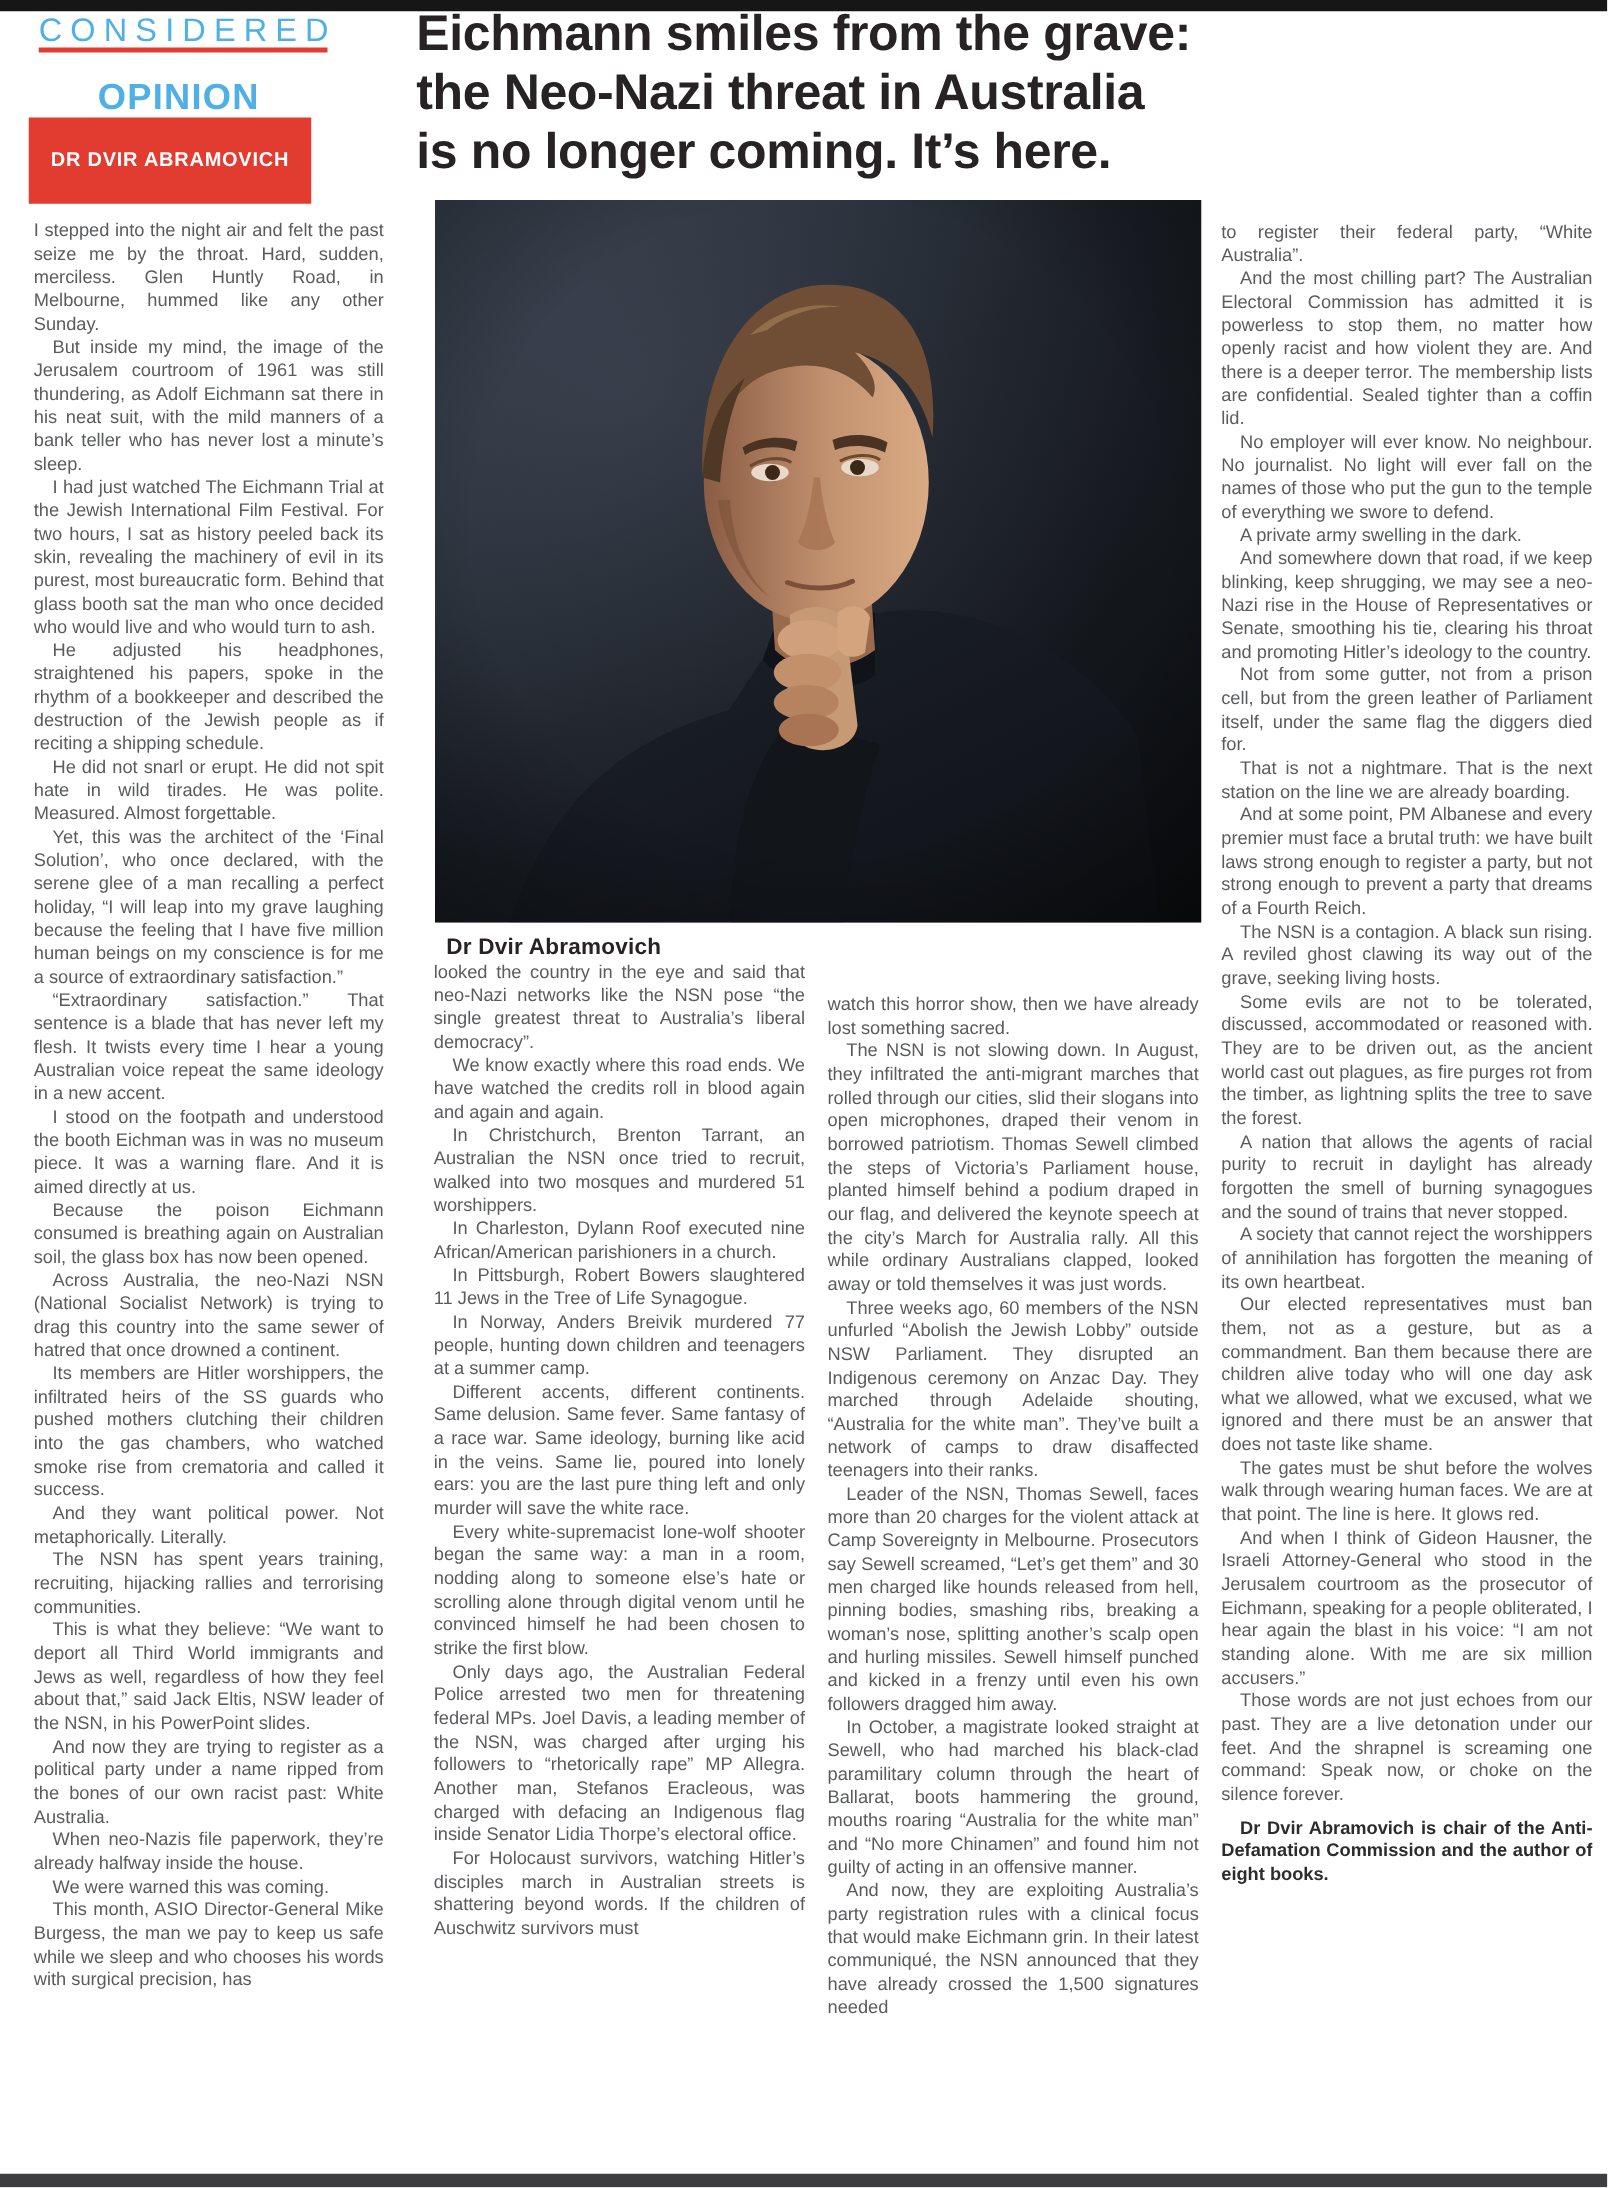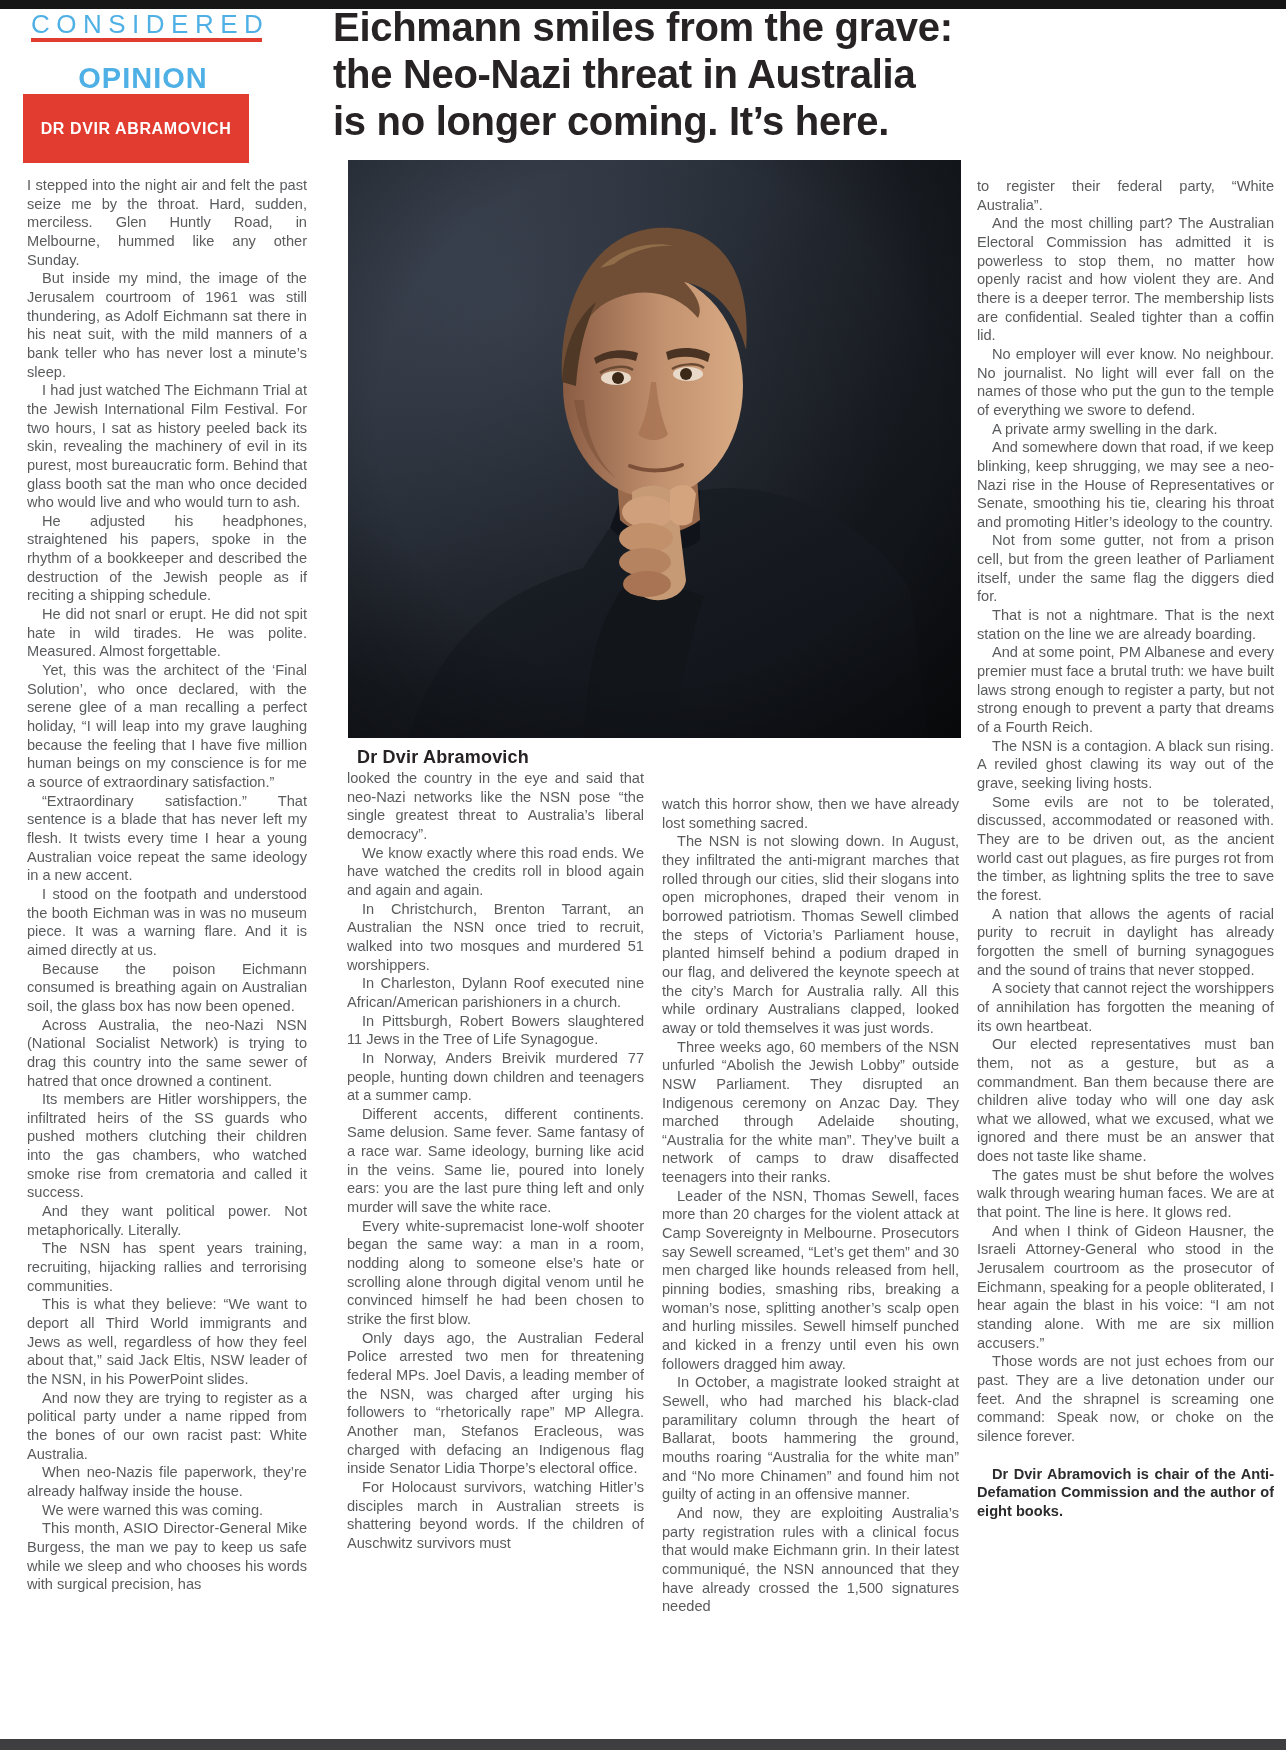--- a/index.html
+++ b/index.html
@@ -28,21 +28,21 @@
   .photo{position:absolute;left:348px;top:160px;width:613px;height:578px;overflow:hidden;background:#14161a;}
   .photo svg{display:block;width:100%;height:100%;}
   .caption{position:absolute;left:357px;top:747px;font-size:18px;font-weight:bold;
            color:var(--headline-ink,#272325);letter-spacing:.2px;}
 
   
   .col{position:absolute;font-size:14.6px;line-height:18.65px;color:var(--body-ink,#5a5b5d);
        text-align:justify;overflow:hidden;}
   .col p{margin:0;text-indent:15px;}
   .col p.noindent{text-indent:0;}
-  .col p.byline{font-weight:bold;color:#2c2c2e;margin-top:19px;}
+  .col p.byline{font-weight:bold;color:#2c2c2e;margin-top:8px;}
   .col1{left:27px;top:176px;width:280px;height:1560px;}
   .col2{left:347px;top:769px;width:297px;height:944px;}
   .col3{left:662px;top:795px;width:297px;height:944px;}
   .col4{left:977px;top:177px;width:297px;height:1560px;}
 </style>
 </head>
 <body>
 
 <div class="page">
 

